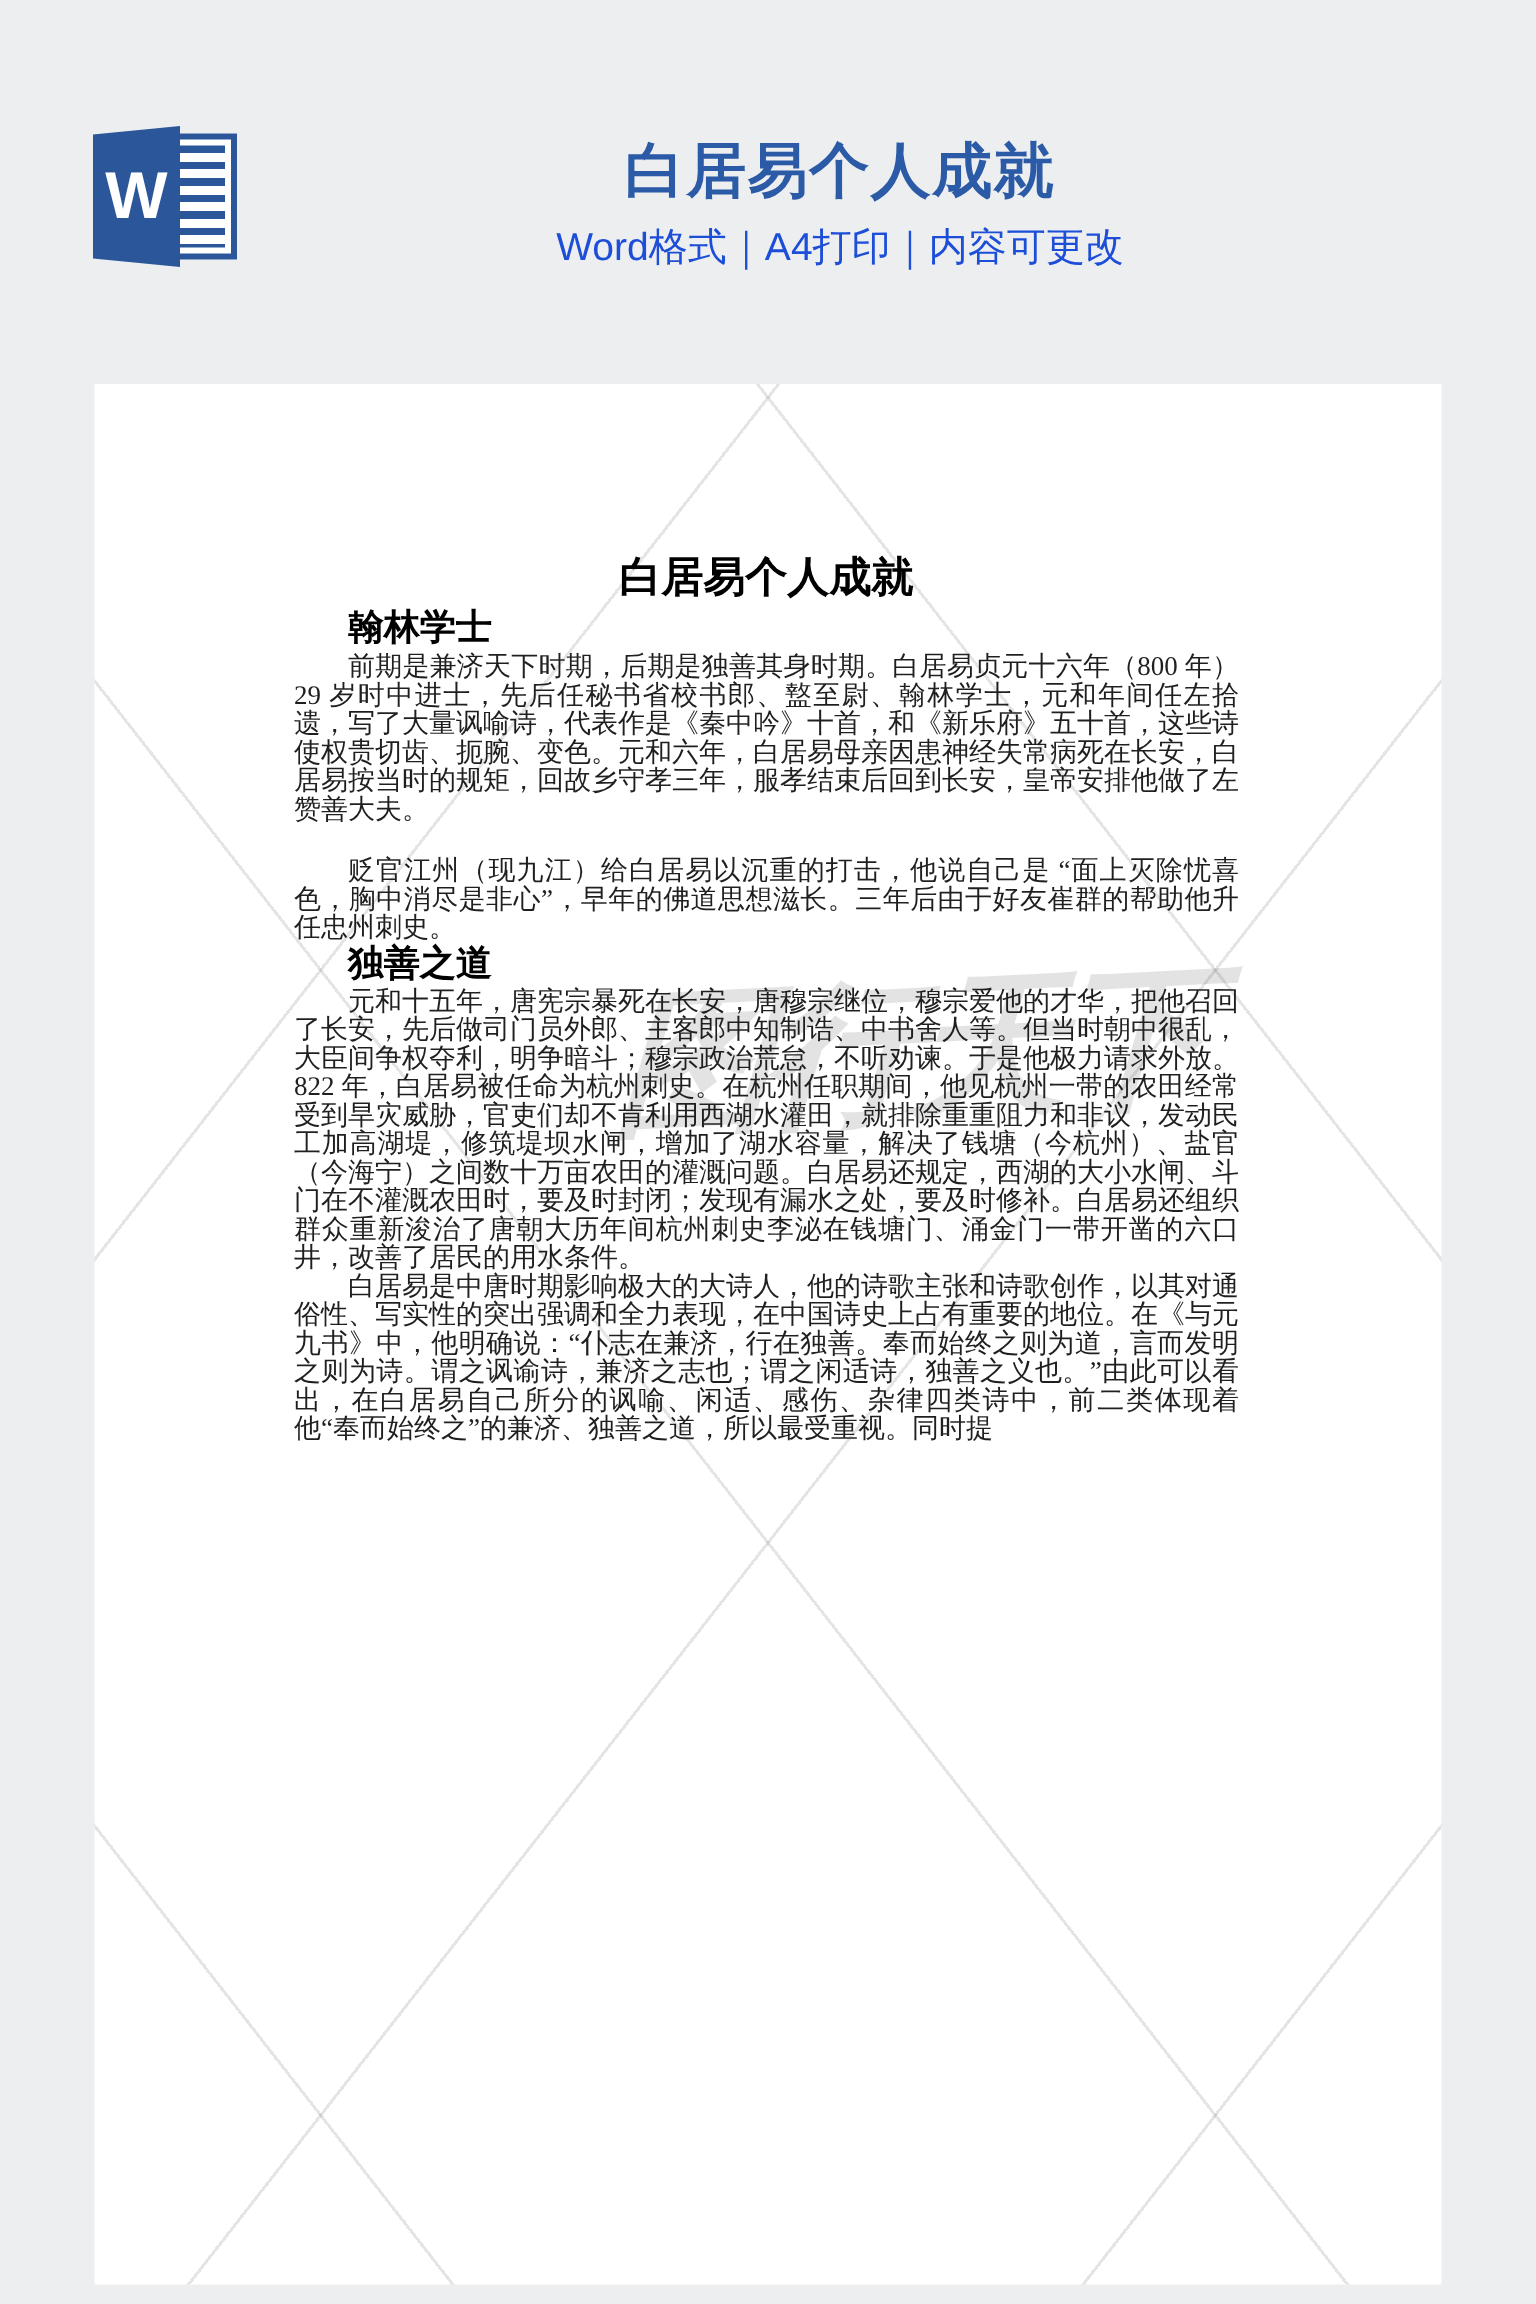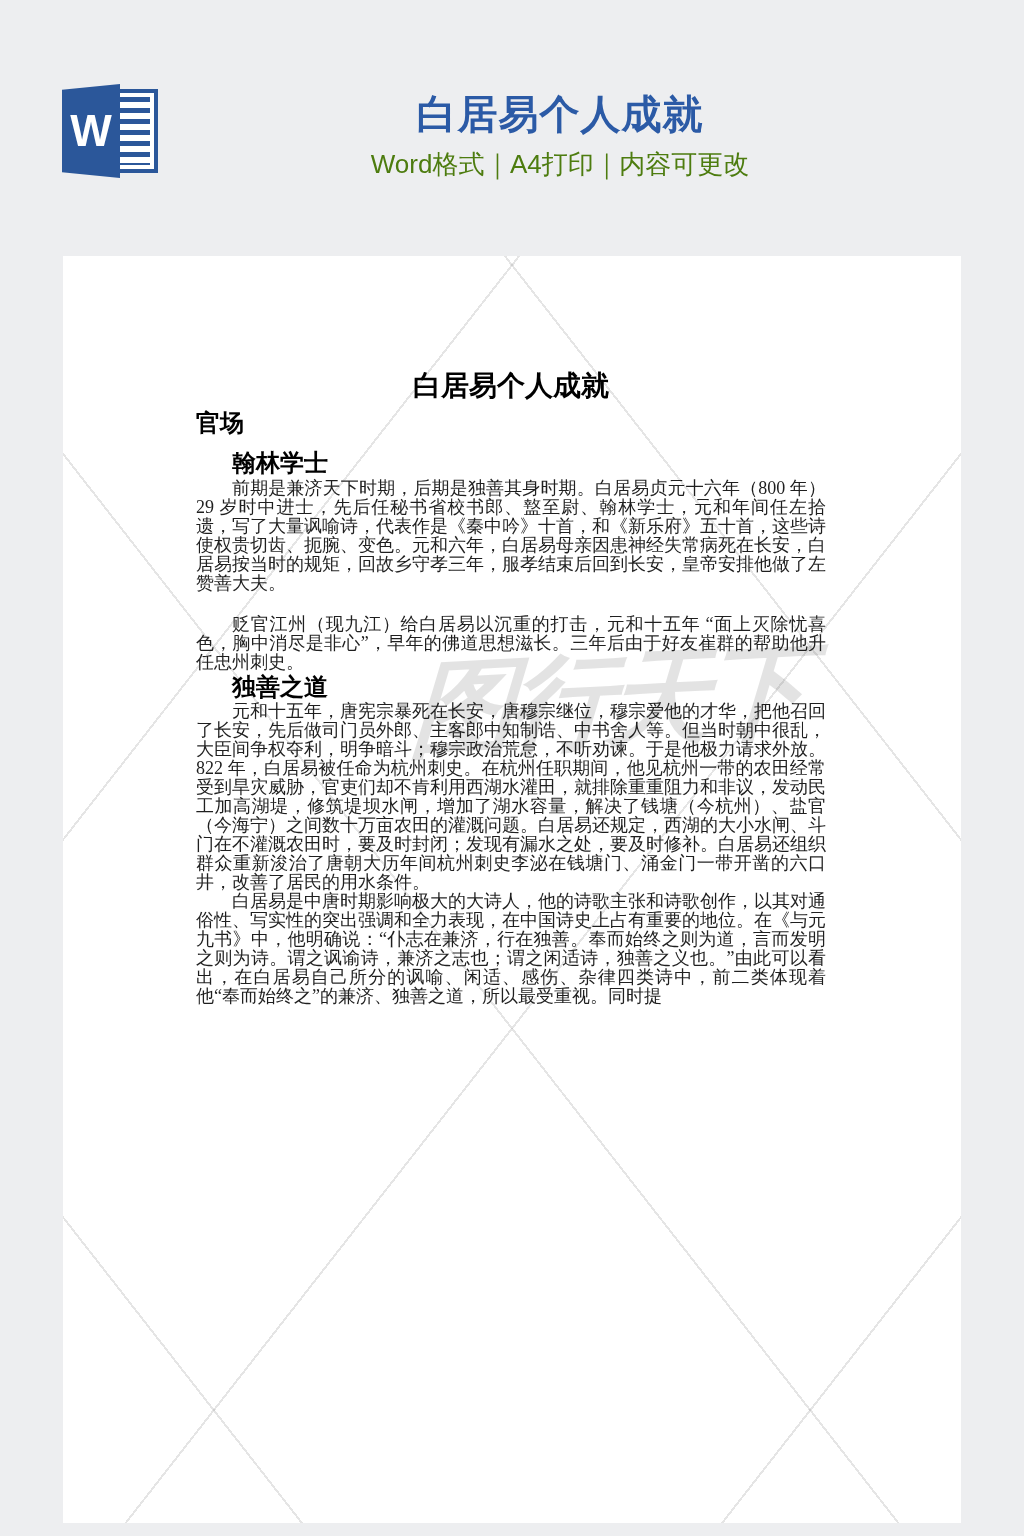--- a/index.html
+++ b/index.html
@@ -15,21 +15,21 @@
   .word-icon{position:absolute;left:62px;top:84px;width:100px;height:94px;}
   .icon-page{position:absolute;left:40px;top:5px;width:56px;height:84px;background:#fff;border:4px solid #2b579a;box-sizing:border-box;}
   .icon-lines{position:absolute;left:4px;right:4px;top:4px;bottom:4px;
     background:repeating-linear-gradient(to bottom,#2b579a 0 5px,#ffffff 5px 11px);}
   .icon-cover{position:absolute;left:0;top:0;width:58px;height:94px;background:#2b579a;
     clip-path:polygon(0 6%,100% 0,100% 100%,0 94%);
     display:flex;align-items:center;justify-content:center;}
   .icon-letter{color:#fff;font-weight:bold;font-size:44px;line-height:1;font-family:"Liberation Sans",sans-serif;}
   .header-text{position:absolute;left:96px;top:88px;width:928px;text-align:center;}
   .header-title{font-size:40px;line-height:52px;font-weight:bold;color:#2b5aa6;letter-spacing:1px;}
-  .header-subtitle{font-size:26px;line-height:40px;color:#4d7c0f;margin-top:4px;}
+  .header-subtitle{font-size:26px;line-height:40px;color:#1d4ed8;margin-top:4px;}
   
   .doc-page{
     position:absolute;left:63px;top:256px;width:898px;height:1267px;
     background:#ffffff;overflow:hidden;
   }
   .doc-page::before{ 
     content:"";position:absolute;left:-200px;top:-200px;right:-200px;bottom:-200px;
     background:
       repeating-linear-gradient(52deg,transparent 0 468px,rgba(110,110,110,0.18) 468px 470px),
       repeating-linear-gradient(-52deg,transparent 0 468px,rgba(110,110,110,0.18) 468px 470px);
@@ -83,22 +83,21 @@
     <div class="header-title">白居易个人成就</div>
     <div class="header-subtitle">Word格式｜A4打印｜内容可更改</div>
   </div>
 </div>
 
 <div class="doc-page">
   <div class="watermark-text">图行天下</div>
   <div class="doc-content">
     <div class="doc-title">白居易个人成就</div>
     <div id="doc-body">
-        <h2 class="section-heading">官场</h2>
         <h3 class="doc-subheading">翰林学士</h3>
         <p class="doc-paragraph">前期是兼济天下时期，后期是独善其身时期。白居易贞元十六年（800 年）29 岁时中进士，先后任秘书省校书郎、盩至尉、翰林学士，元和年间任左拾遗，写了大量讽喻诗，代表作是《秦中吟》十首，和《新乐府》五十首，这些诗使权贵切齿、扼腕、变色。元和六年，白居易母亲因患神经失常病死在长安，白居易按当时的规矩，回故乡守孝三年，服孝结束后回到长安，皇帝安排他做了左赞善大夫。</p>
-        <p class="doc-paragraph gap-before">贬官江州（现九江）给白居易以沉重的打击，元和十五年 “面上灭除忧喜色，胸中消尽是非心”，早年的佛道思想滋长。三年后由于好友崔群的帮助他升任忠州刺史。</p>
+        <p class="doc-paragraph gap-before">贬官江州（现九江）给白居易以沉重的打击，他说自己是 “面上灭除忧喜色，胸中消尽是非心”，早年的佛道思想滋长。三年后由于好友崔群的帮助他升任忠州刺史。</p>
         <h3 class="doc-subheading">独善之道</h3>
         <p class="doc-paragraph">元和十五年，唐宪宗暴死在长安，唐穆宗继位，穆宗爱他的才华，把他召回了长安，先后做司门员外郎、主客郎中知制诰、中书舍人等。但当时朝中很乱，大臣间争权夺利，明争暗斗；穆宗政治荒怠，不听劝谏。于是他极力请求外放。822 年，白居易被任命为杭州刺史。在杭州任职期间，他见杭州一带的农田经常受到旱灾威胁，官吏们却不肯利用西湖水灌田，就排除重重阻力和非议，发动民工加高湖堤，修筑堤坝水闸，增加了湖水容量，解决了钱塘（今杭州）、盐官（今海宁）之间数十万亩农田的灌溉问题。白居易还规定，西湖的大小水闸、斗门在不灌溉农田时，要及时封闭；发现有漏水之处，要及时修补。白居易还组织群众重新浚治了唐朝大历年间杭州刺史李泌在钱塘门、涌金门一带开凿的六口井，改善了居民的用水条件。</p>
         <p class="doc-paragraph">白居易是中唐时期影响极大的大诗人，他的诗歌主张和诗歌创作，以其对通俗性、写实性的突出强调和全力表现，在中国诗史上占有重要的地位。在《与元九书》中，他明确说：“仆志在兼济，行在独善。奉而始终之则为道，言而发明之则为诗。谓之讽谕诗，兼济之志也；谓之闲适诗，独善之义也。”由此可以看出，在白居易自己所分的讽喻、闲适、感伤、杂律四类诗中，前二类体现着他“奉而始终之”的兼济、独善之道，所以最受重视。同时提</p>
       </div>
   </div>
 </div>
 
 </body></html>

